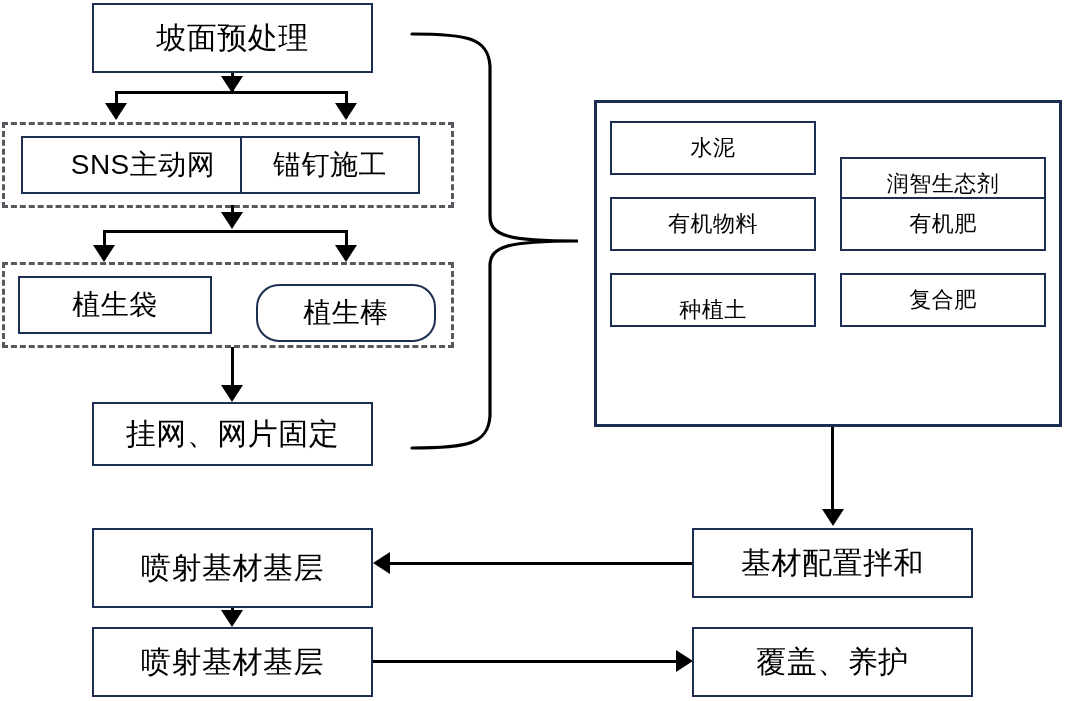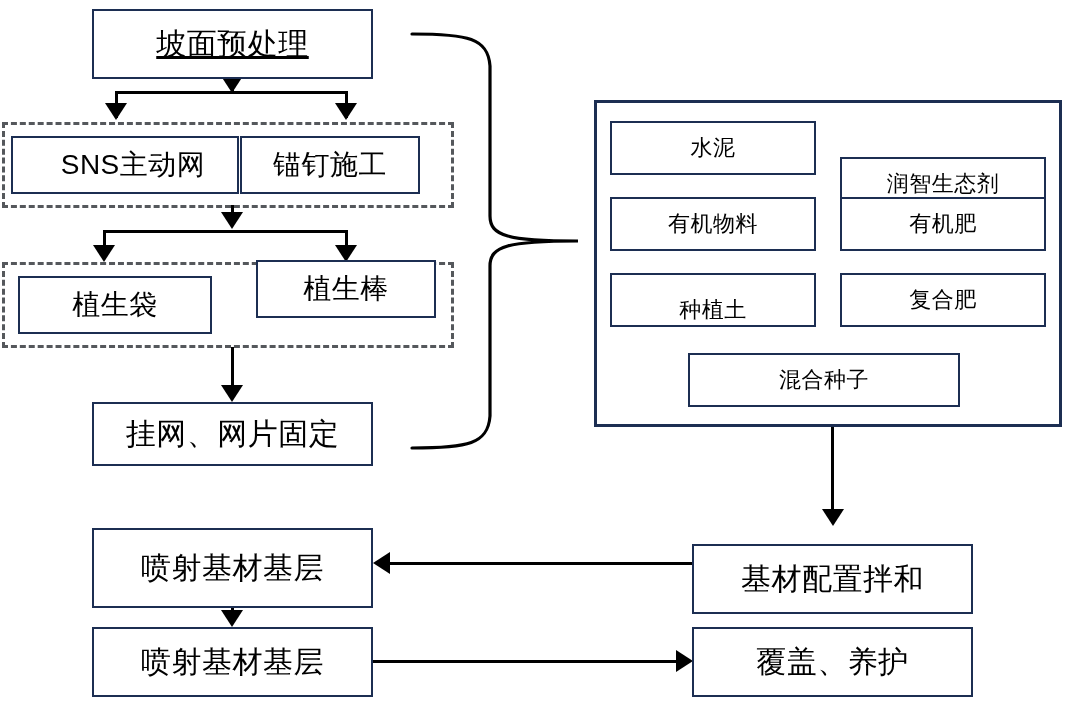--- a/index.html
+++ b/index.html
@@ -94,53 +94,53 @@
   .brace-svg {
     position: absolute;
     z-index: 2;
   }
 </style>
 </head>
 <body>
 
 <div id="canvas">
 
-  <div class="node big" style="left:92px; top:9px; width:281px; height:70px;text-decoration:underline;">
+  <div class="node big" style="left:92px; top:3px; width:281px; height:70px;">
     <span>坡面预处理</span>
   </div>
 
   <div class="vline" style="left:231px; top:73px; height:18px;"></div>
   <div class="arrow-down" style="left:221px; top:76px;"></div>
   <div class="hline" style="left:115px; top:91px; width:233px;"></div>
   <div class="vline" style="left:115px; top:91px; height:27px;"></div>
   <div class="arrow-down" style="left:105px; top:103px;"></div>
   <div class="vline" style="left:345px; top:91px; height:27px;"></div>
   <div class="arrow-down" style="left:335px; top:103px;"></div>
 
   <div class="dashed-group" style="left:2px; top:122px; width:452px; height:86px;"></div>
-  <div class="node mid" style="left:11px; top:136px; width:228px; height:58px;padding-left:16px;">
+  <div class="node mid" style="left:21px; top:136px; width:228px; height:58px;padding-left:16px;">
     <span>SNS主动网</span>
   </div>
   <div class="node mid" style="left:240px; top:136px; width:180px; height:58px;">
     <span>锚钉施工</span>
   </div>
 
   <div class="vline" style="left:231px; top:205px; height:16px;"></div>
   <div class="arrow-down" style="left:221px; top:212px;"></div>
   <div class="hline" style="left:103px; top:230px; width:245px;"></div>
   <div class="vline" style="left:103px; top:230px; height:27px;"></div>
   <div class="arrow-down" style="left:93px; top:245px;"></div>
   <div class="vline" style="left:345px; top:230px; height:27px;"></div>
   <div class="arrow-down" style="left:335px; top:245px;"></div>
 
   <div class="dashed-group" style="left:2px; top:262px; width:452px; height:86px;"></div>
   <div class="node mid" style="left:18px; top:276px; width:194px; height:58px;">
     <span>植生袋</span>
   </div>
-  <div class="node mid" style="left:256px; top:260px; width:180px; height:58px;">
+  <div class="node mid" style="left:256px; top:284px; width:180px; height:58px;border-radius:23px;">
     <span>植生棒</span>
   </div>
 
   <div class="vline" style="left:231px; top:347px; height:40px;"></div>
   <div class="arrow-down" style="left:221px; top:385px;"></div>
 
   <div class="node big" style="left:92px; top:402px; width:281px; height:64px;">
     <span>挂网、网片固定</span>
   </div>
 
@@ -170,31 +170,28 @@
     <span>有机肥</span>
   </div>
 
   <div class="node small" style="left:610px; top:273px; width:206px; height:54px;align-items:flex-end;">
     <span>种植土</span>
   </div>
   <div class="node small" style="left:840px; top:273px; width:206px; height:54px;">
     <span>复合肥</span>
   </div>
 
-  <div class="node small" style="left:688px; top:353px; width:272px; height:54px;">
-    <span>混合种子</span>
-  </div>
 
   <div class="vline" style="left:831px; top:427px; height:84px;"></div>
   <div class="arrow-down" style="left:822px; top:509px;"></div>
 
   <div class="node big" style="left:92px; top:528px; width:281px; height:80px;">
     <span>喷射基材基层</span>
   </div>
-  <div class="node big" style="left:692px; top:544px; width:281px; height:70px;">
+  <div class="node big" style="left:692px; top:528px; width:281px; height:70px;">
     <span>基材配置拌和</span>
   </div>
 
   <div class="hline" style="left:386px; top:562px; width:306px;"></div>
   <div class="arrow-left" style="left:373px; top:552px;"></div>
 
   <div class="vline" style="left:231px; top:598px; height:20px;"></div>
   <div class="arrow-down" style="left:221px; top:610px;"></div>
 
   <div class="node big" style="left:92px; top:627px; width:281px; height:70px;">

